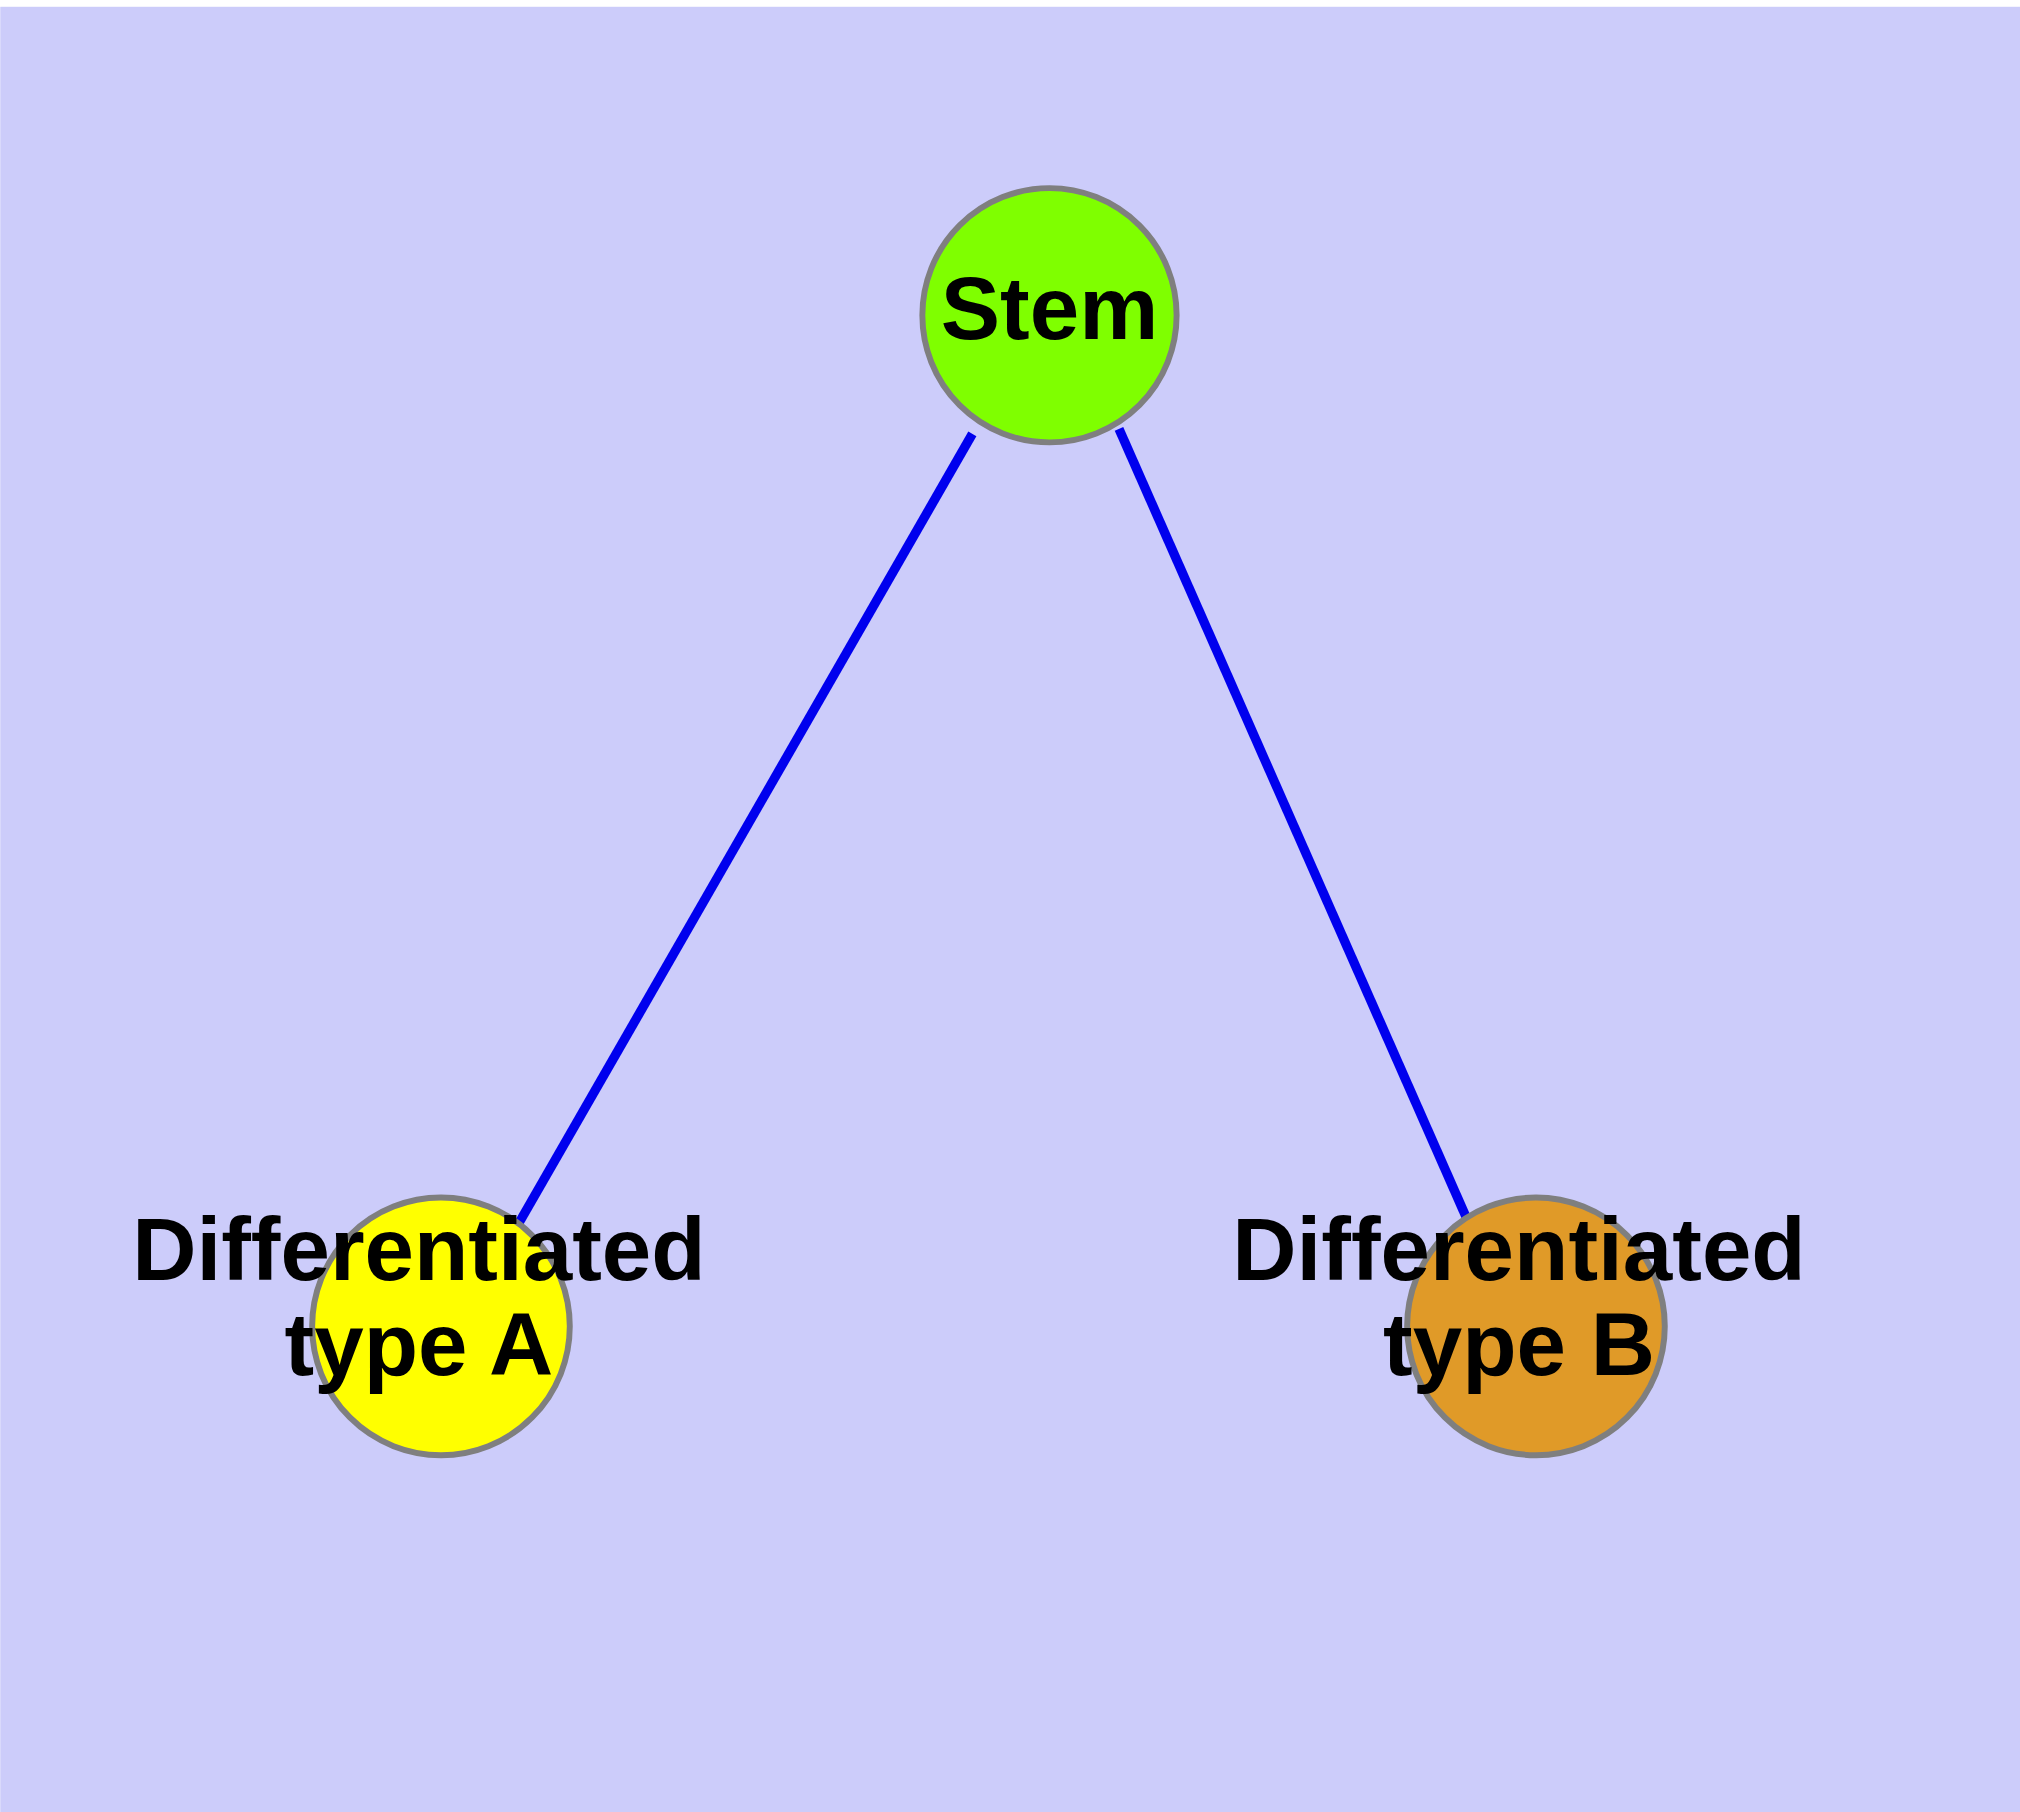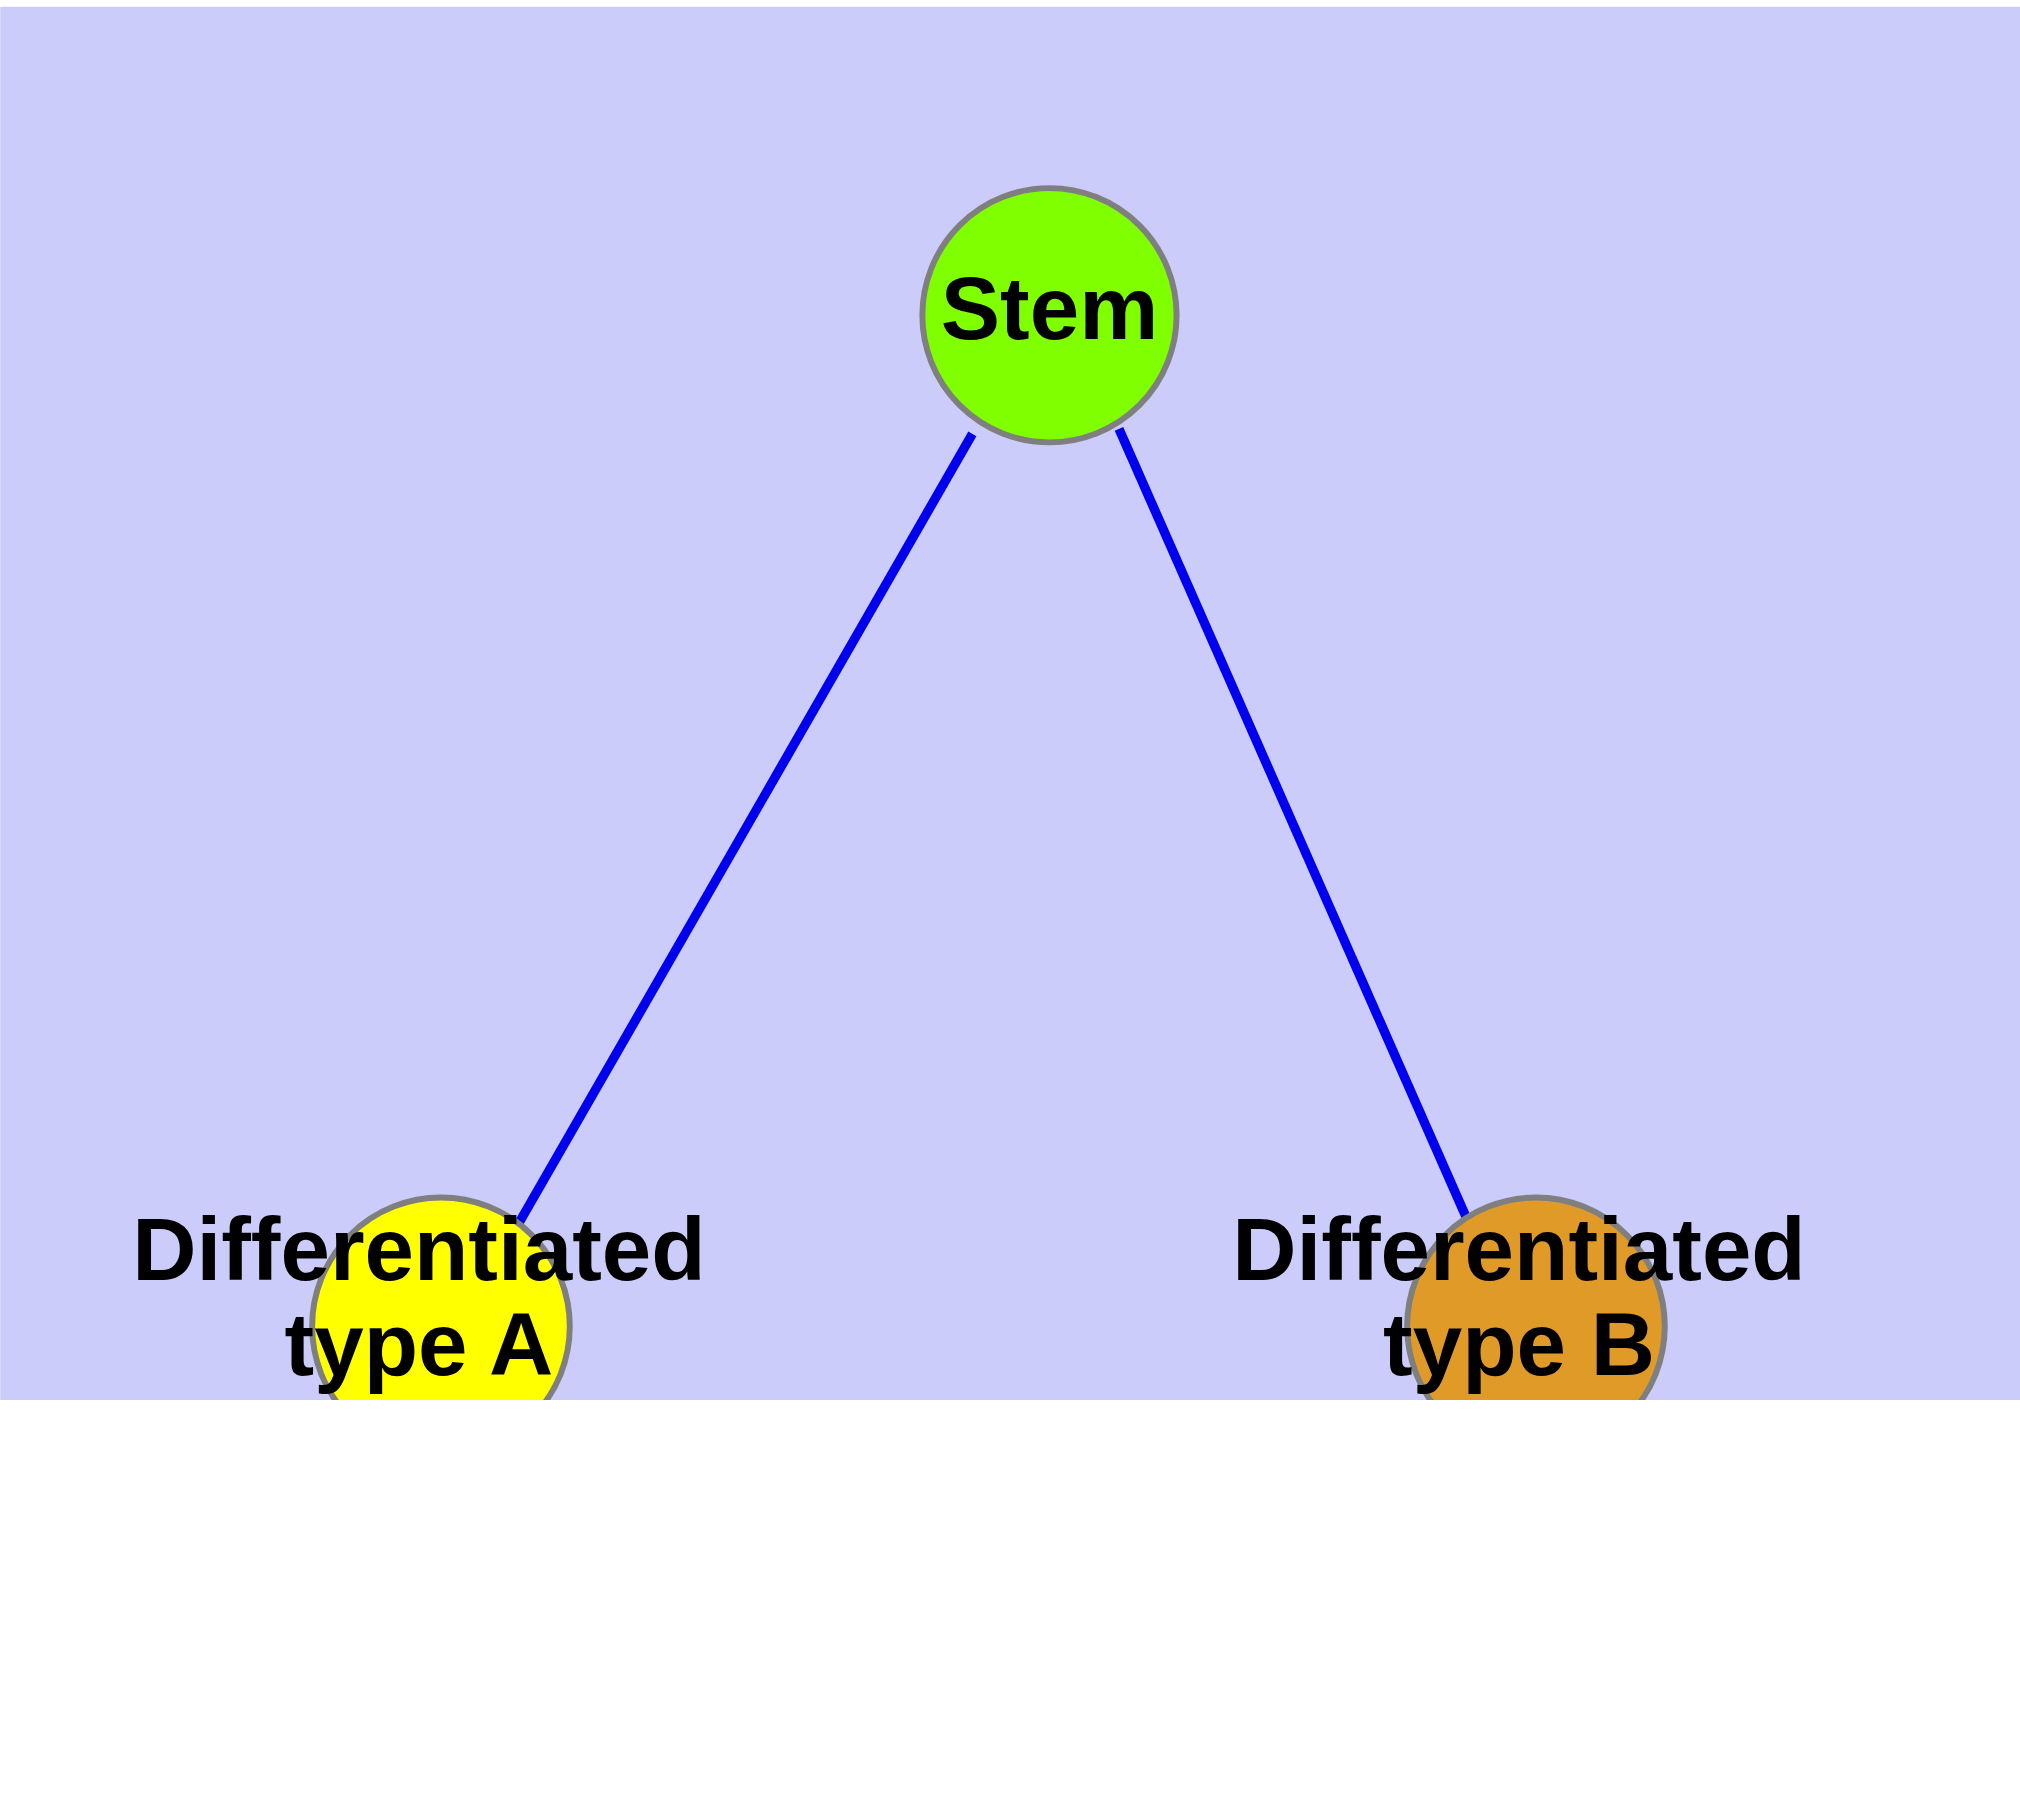--- a/index.html
+++ b/index.html
@@ -34,21 +34,21 @@
     font-weight: bold;
     fill: #000000;
     dominant-baseline: middle;
     text-anchor: middle;
     paint-order: normal;
   }
 </style>
 </head>
 <body>
 
-<div id="canvas" style="width: 2021px; height: 1400px;">
+<div id="canvas" style="width: 2021px; height: 1812px;">
   <svg id="graph-svg" viewBox="0 0 2384 2138" xmlns="http://www.w3.org/2000/svg" style="width: 2021px; height: 1812px;">
 
     <rect id="bg-top" x="0" y="0" width="2384" height="8" fill="#FFFFFF"></rect>
     <rect id="bg-main" x="0" y="8" width="2384" height="2130" fill="#CCCCFA"></rect>
 
     <g id="edges-layer">
       <line class="edge-line" id="edge-0" x1="1147" y1="512" x2="612" y2="1443" stroke="#0000EE" stroke-width="11"></line>
       <line class="edge-line" id="edge-1" x1="1320" y1="506" x2="1730" y2="1437" stroke="#0000EE" stroke-width="11"></line>
     </g>
 

